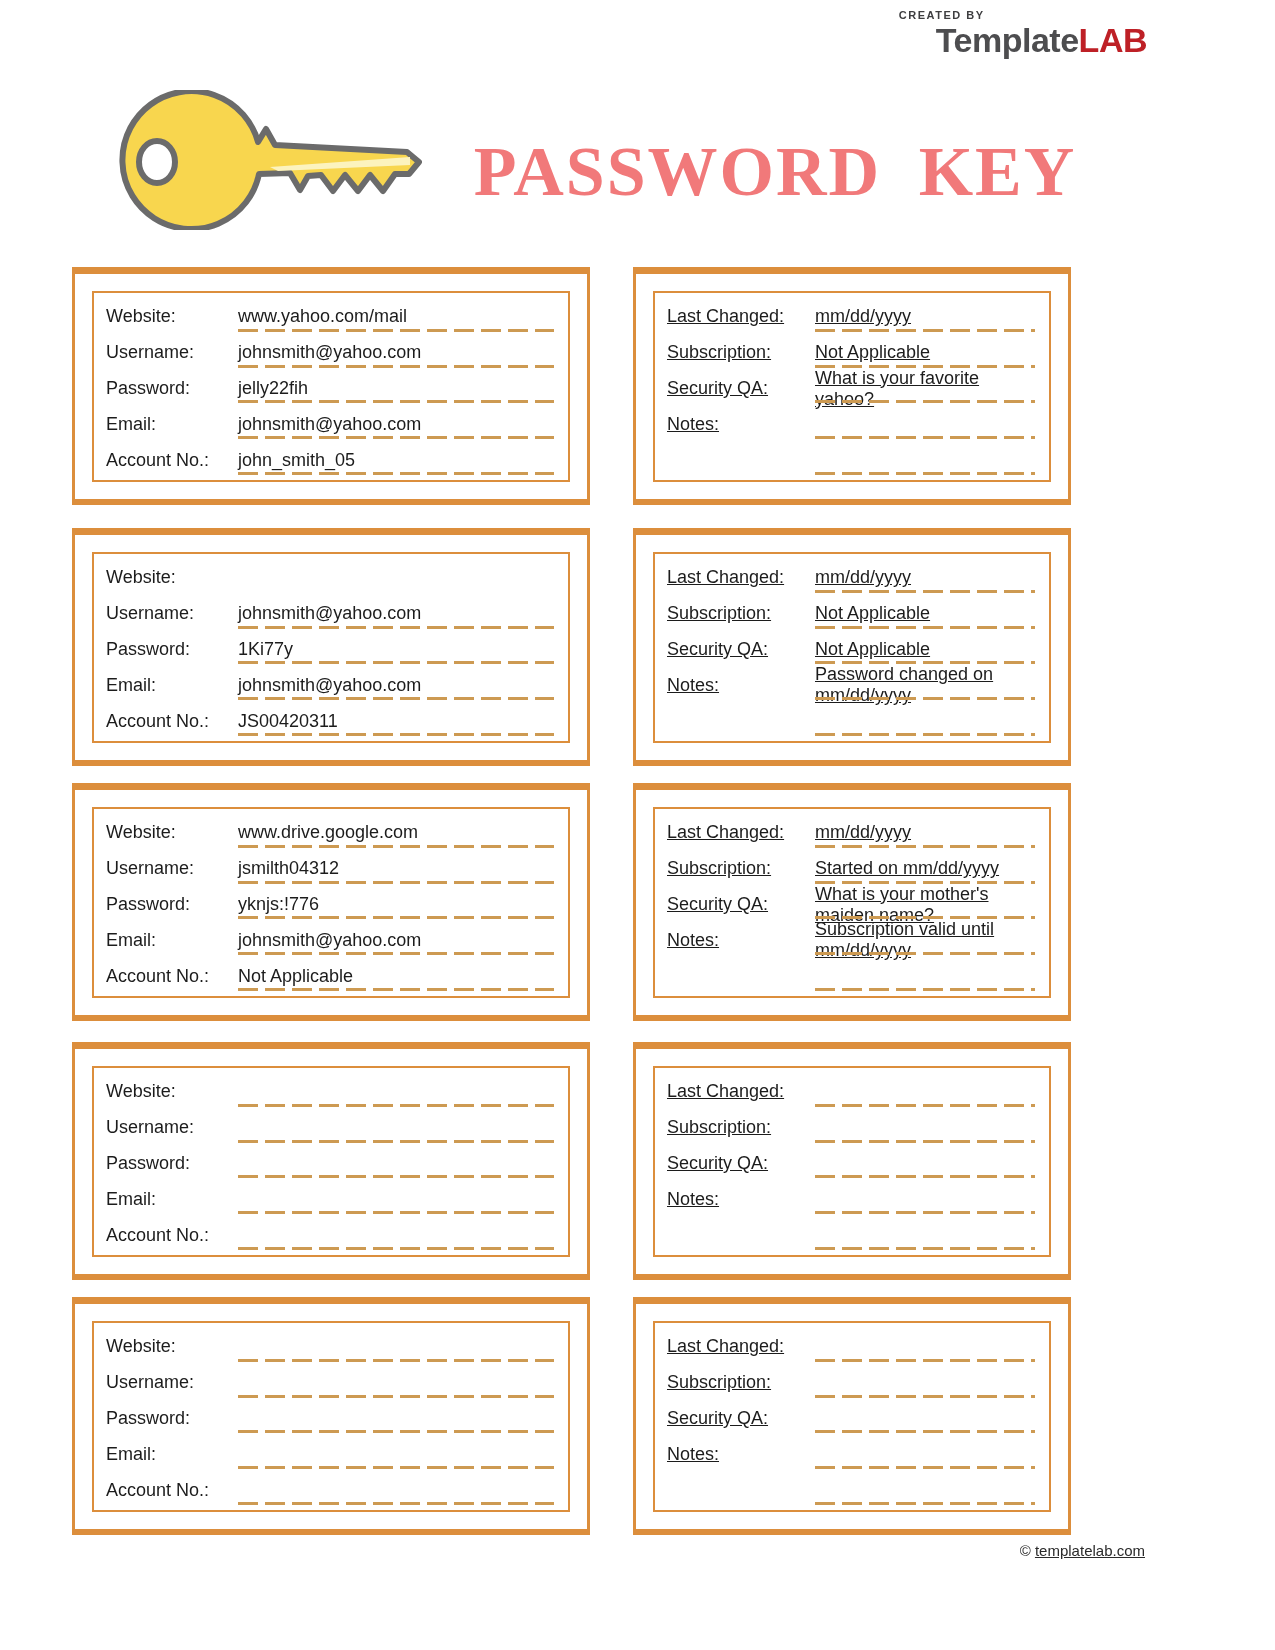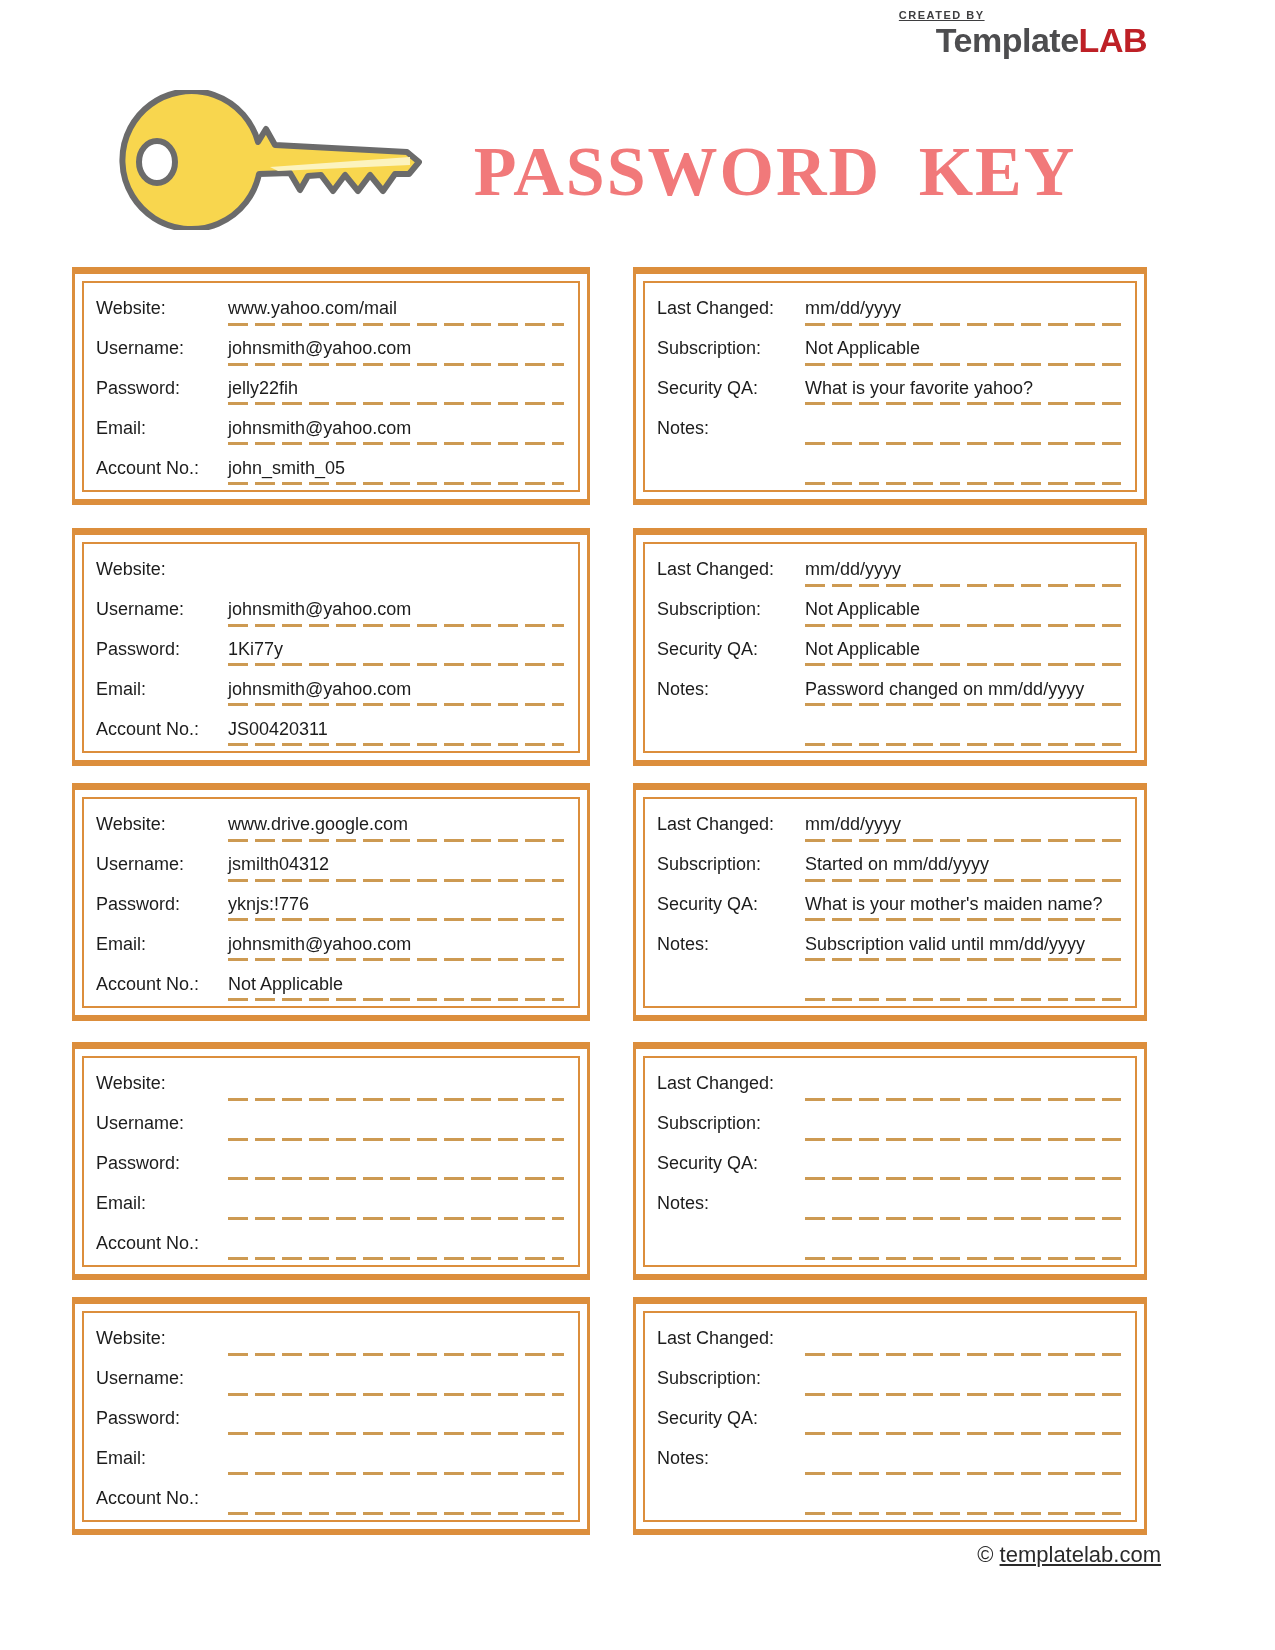--- a/index.html
+++ b/index.html
@@ -1,47 +1,47 @@
 <!DOCTYPE html>
 <html><head>
 <meta charset="utf-8">
 <style>
   html,body{margin:0;padding:0;background:#ffffff;}
   body{width:1275px;height:1650px;position:relative;font-family:"Liberation Sans", sans-serif;color:#1c1c1c;}
 
   
   .logo{position:absolute;top:10px;right:128px;text-align:left;line-height:1;}
-  .logo .created-by{font-size:11px;font-weight:bold;letter-spacing:1.5px;color:#3e3e40;margin:0 0 2px 3px;text-decoration:underline;}
+  .logo .created-by{font-size:11px;font-weight:bold;letter-spacing:1.5px;color:#3e3e40;margin:0 0 2px 3px;}
   .logo .brand{font-size:34px;font-weight:bold;letter-spacing:-0.5px;margin-left:40px;}
   .logo .brand .gray{color:#4D4D4F;}
   .logo .brand .red{color:#BE2026;}
 
   .key-wrap{position:absolute;left:112px;top:90px;width:310px;height:140px;}
   .page-title{position:absolute;left:445px;top:132px;width:660px;text-align:center;
     font-family:"Liberation Serif", serif;font-weight:bold;font-size:70px;letter-spacing:2px;
     word-spacing:18px;color:#F1797A;}
 
   
   .box{position:absolute;box-sizing:border-box;height:238px;background:#fff;
-    border:3px solid #DC8E3C;border-top-width:7px;border-bottom-width:6px;padding:7px;}
+    border:3px solid #DC8E3C;border-top-width:7px;border-bottom-width:6px;padding:17px;}
   .box .inner{box-sizing:border-box;height:100%;border:2px solid #DC8E3C;
     padding:6px 10px 2px 12px;display:flex;flex-direction:column;}
   .left-col{left:72px;width:518px;}
-  .right-col{left:633px;width:514px;}
+  .right-col{left:633px;width:438px;text-decoration:underline;}
   .r1{top:267px}.r2{top:528px}.r3{top:783px}.r4{top:1042px}.r5{top:1297px}
 
   .field{flex:1;display:flex;min-height:0;}
   .flabel{width:132px;display:flex;align-items:center;font-size:18px;}
   .right-col .flabel{width:148px;}
   .fvalue{flex:1;margin-right:4px;position:relative;display:flex;align-items:center;font-size:18px;}
   .fvalue::after{content:"";position:absolute;left:0;right:0;bottom:3px;height:3px;
     background:repeating-linear-gradient(90deg,#CD9A52 0 20px,transparent 20px 27px);}
 
   
-  .footer{position:absolute;top:1542px;right:114px;font-size:22px;color:#2a2a2a;}
+  .footer{position:absolute;top:1542px;right:130px;font-size:15px;color:#2a2a2a;}
   .footer .link{text-decoration:underline;color:#2a2a2a;}
 </style>
 </head>
 <body>
 
 <div class="logo">
   <div class="created-by">CREATED BY</div>
   <div class="brand"><span class="gray">Template</span><span class="red">LAB</span></div>
 </div>
 

